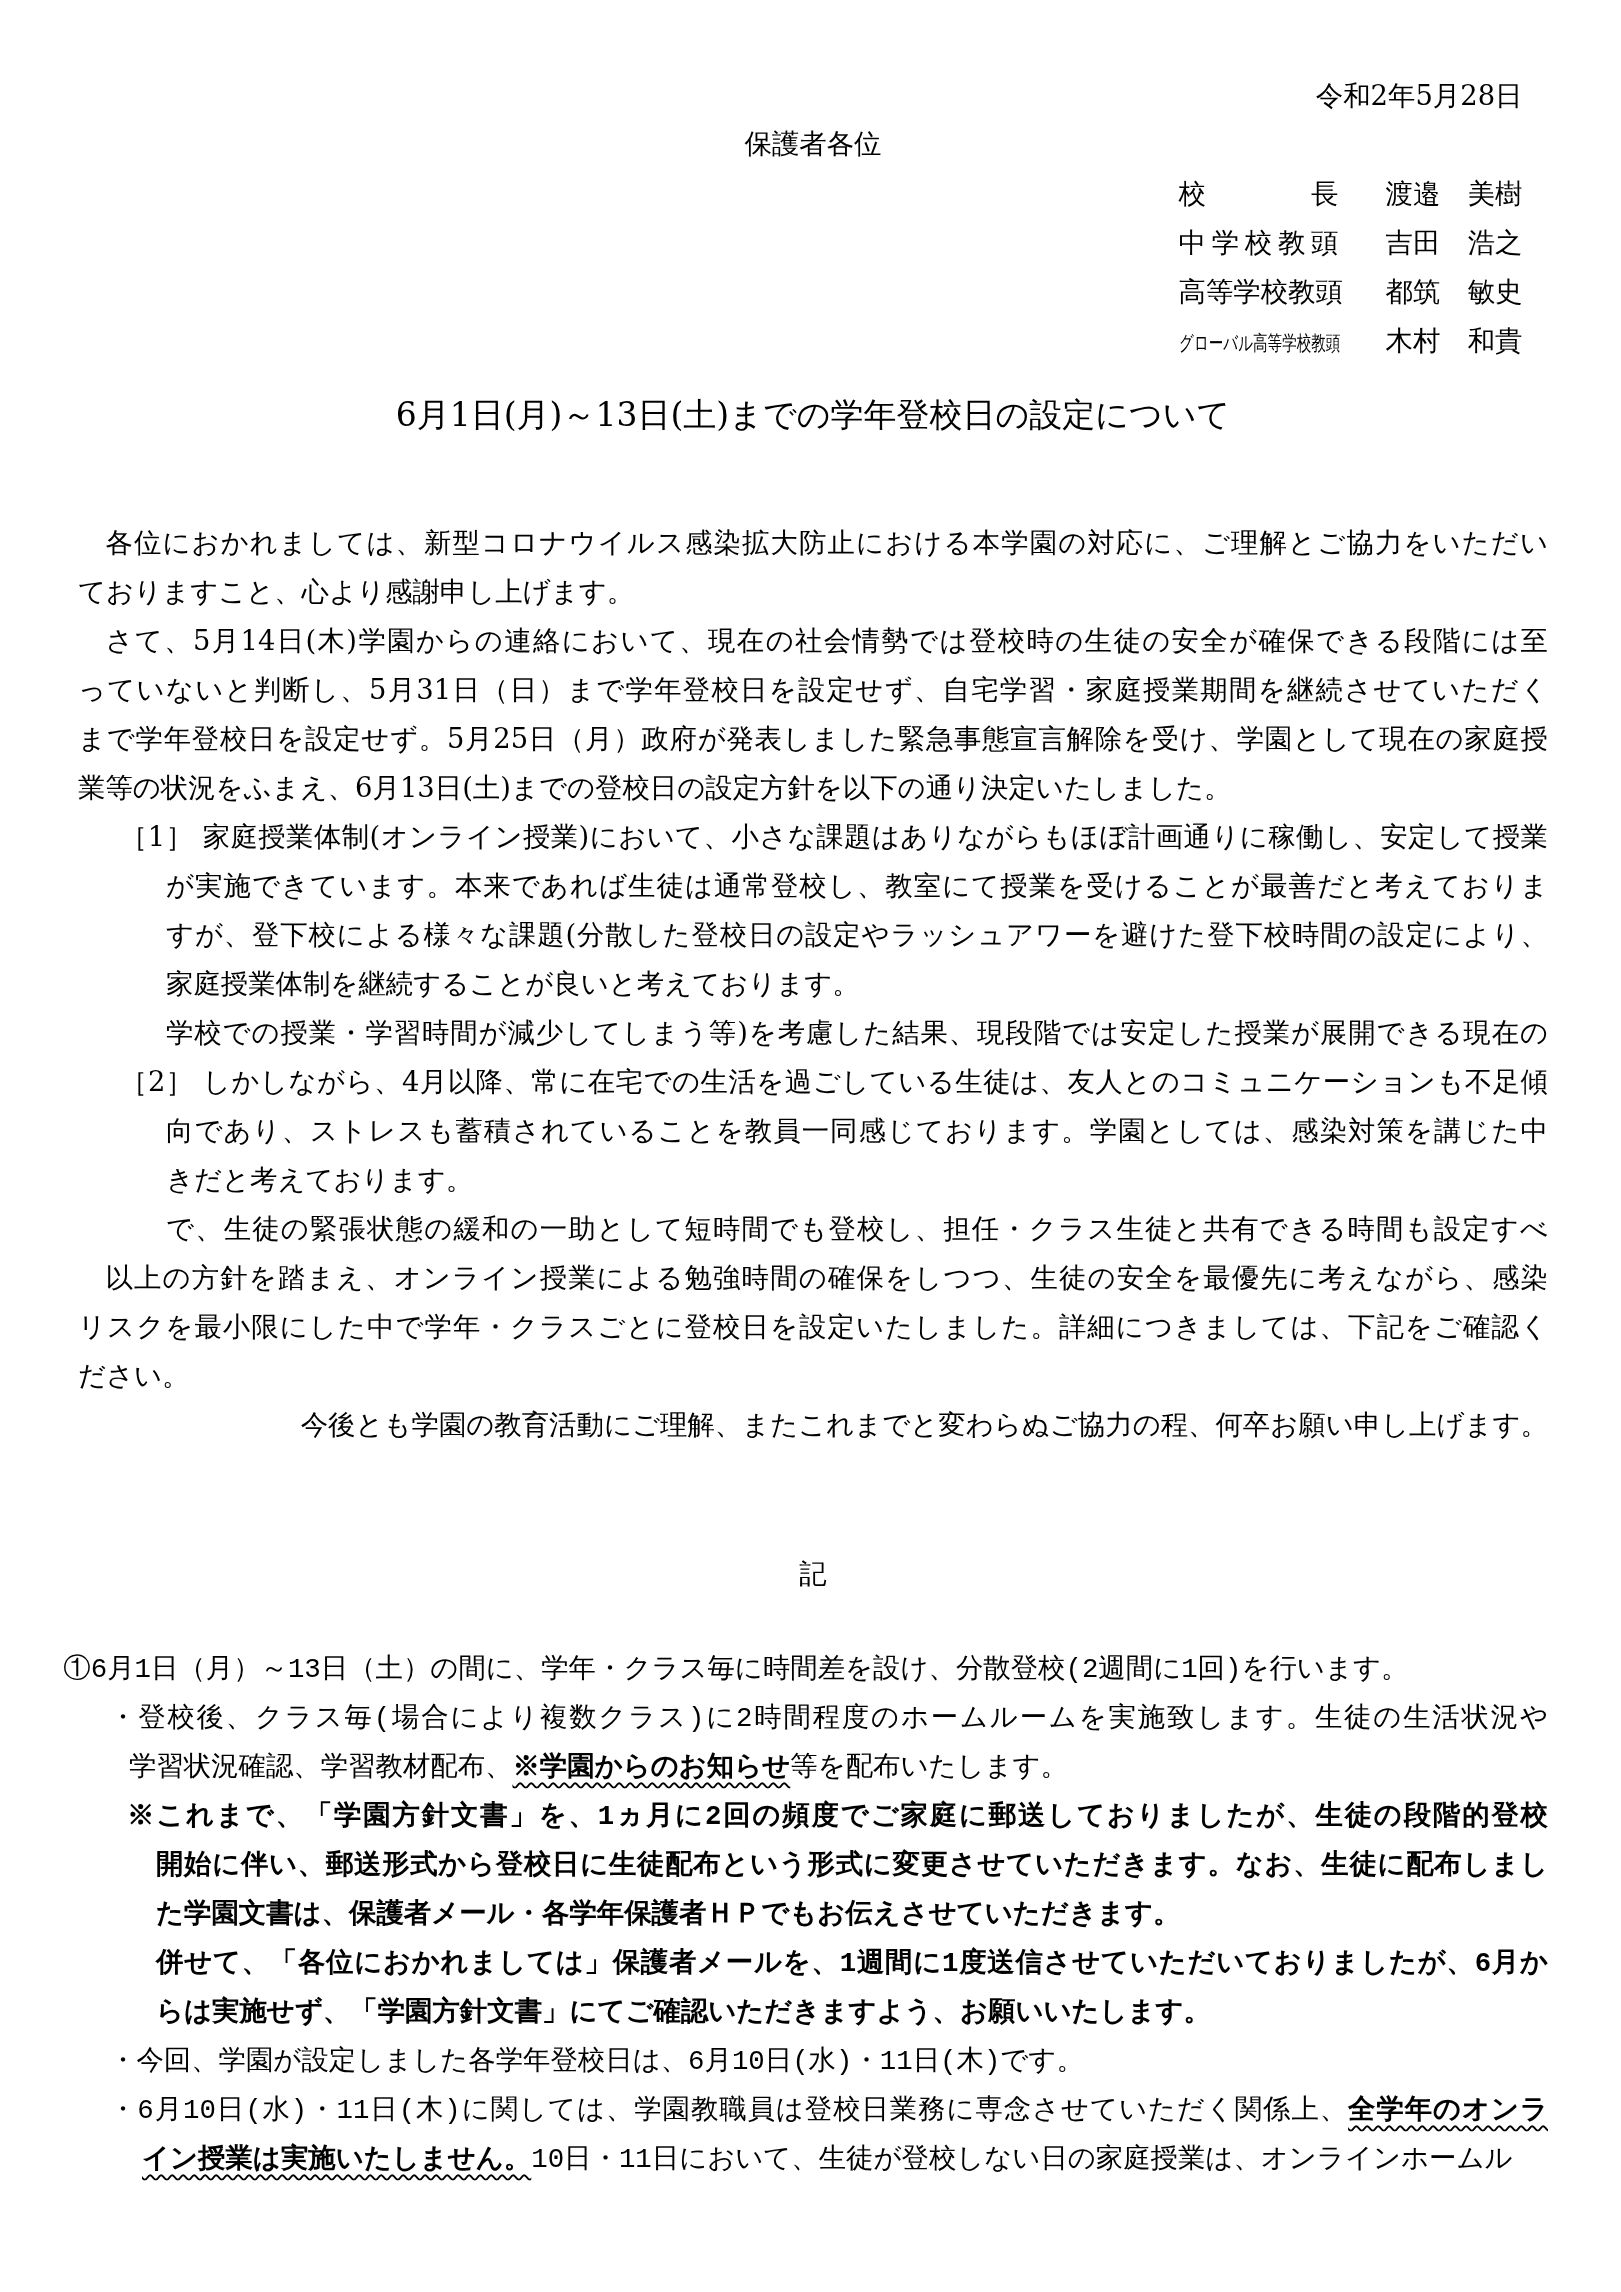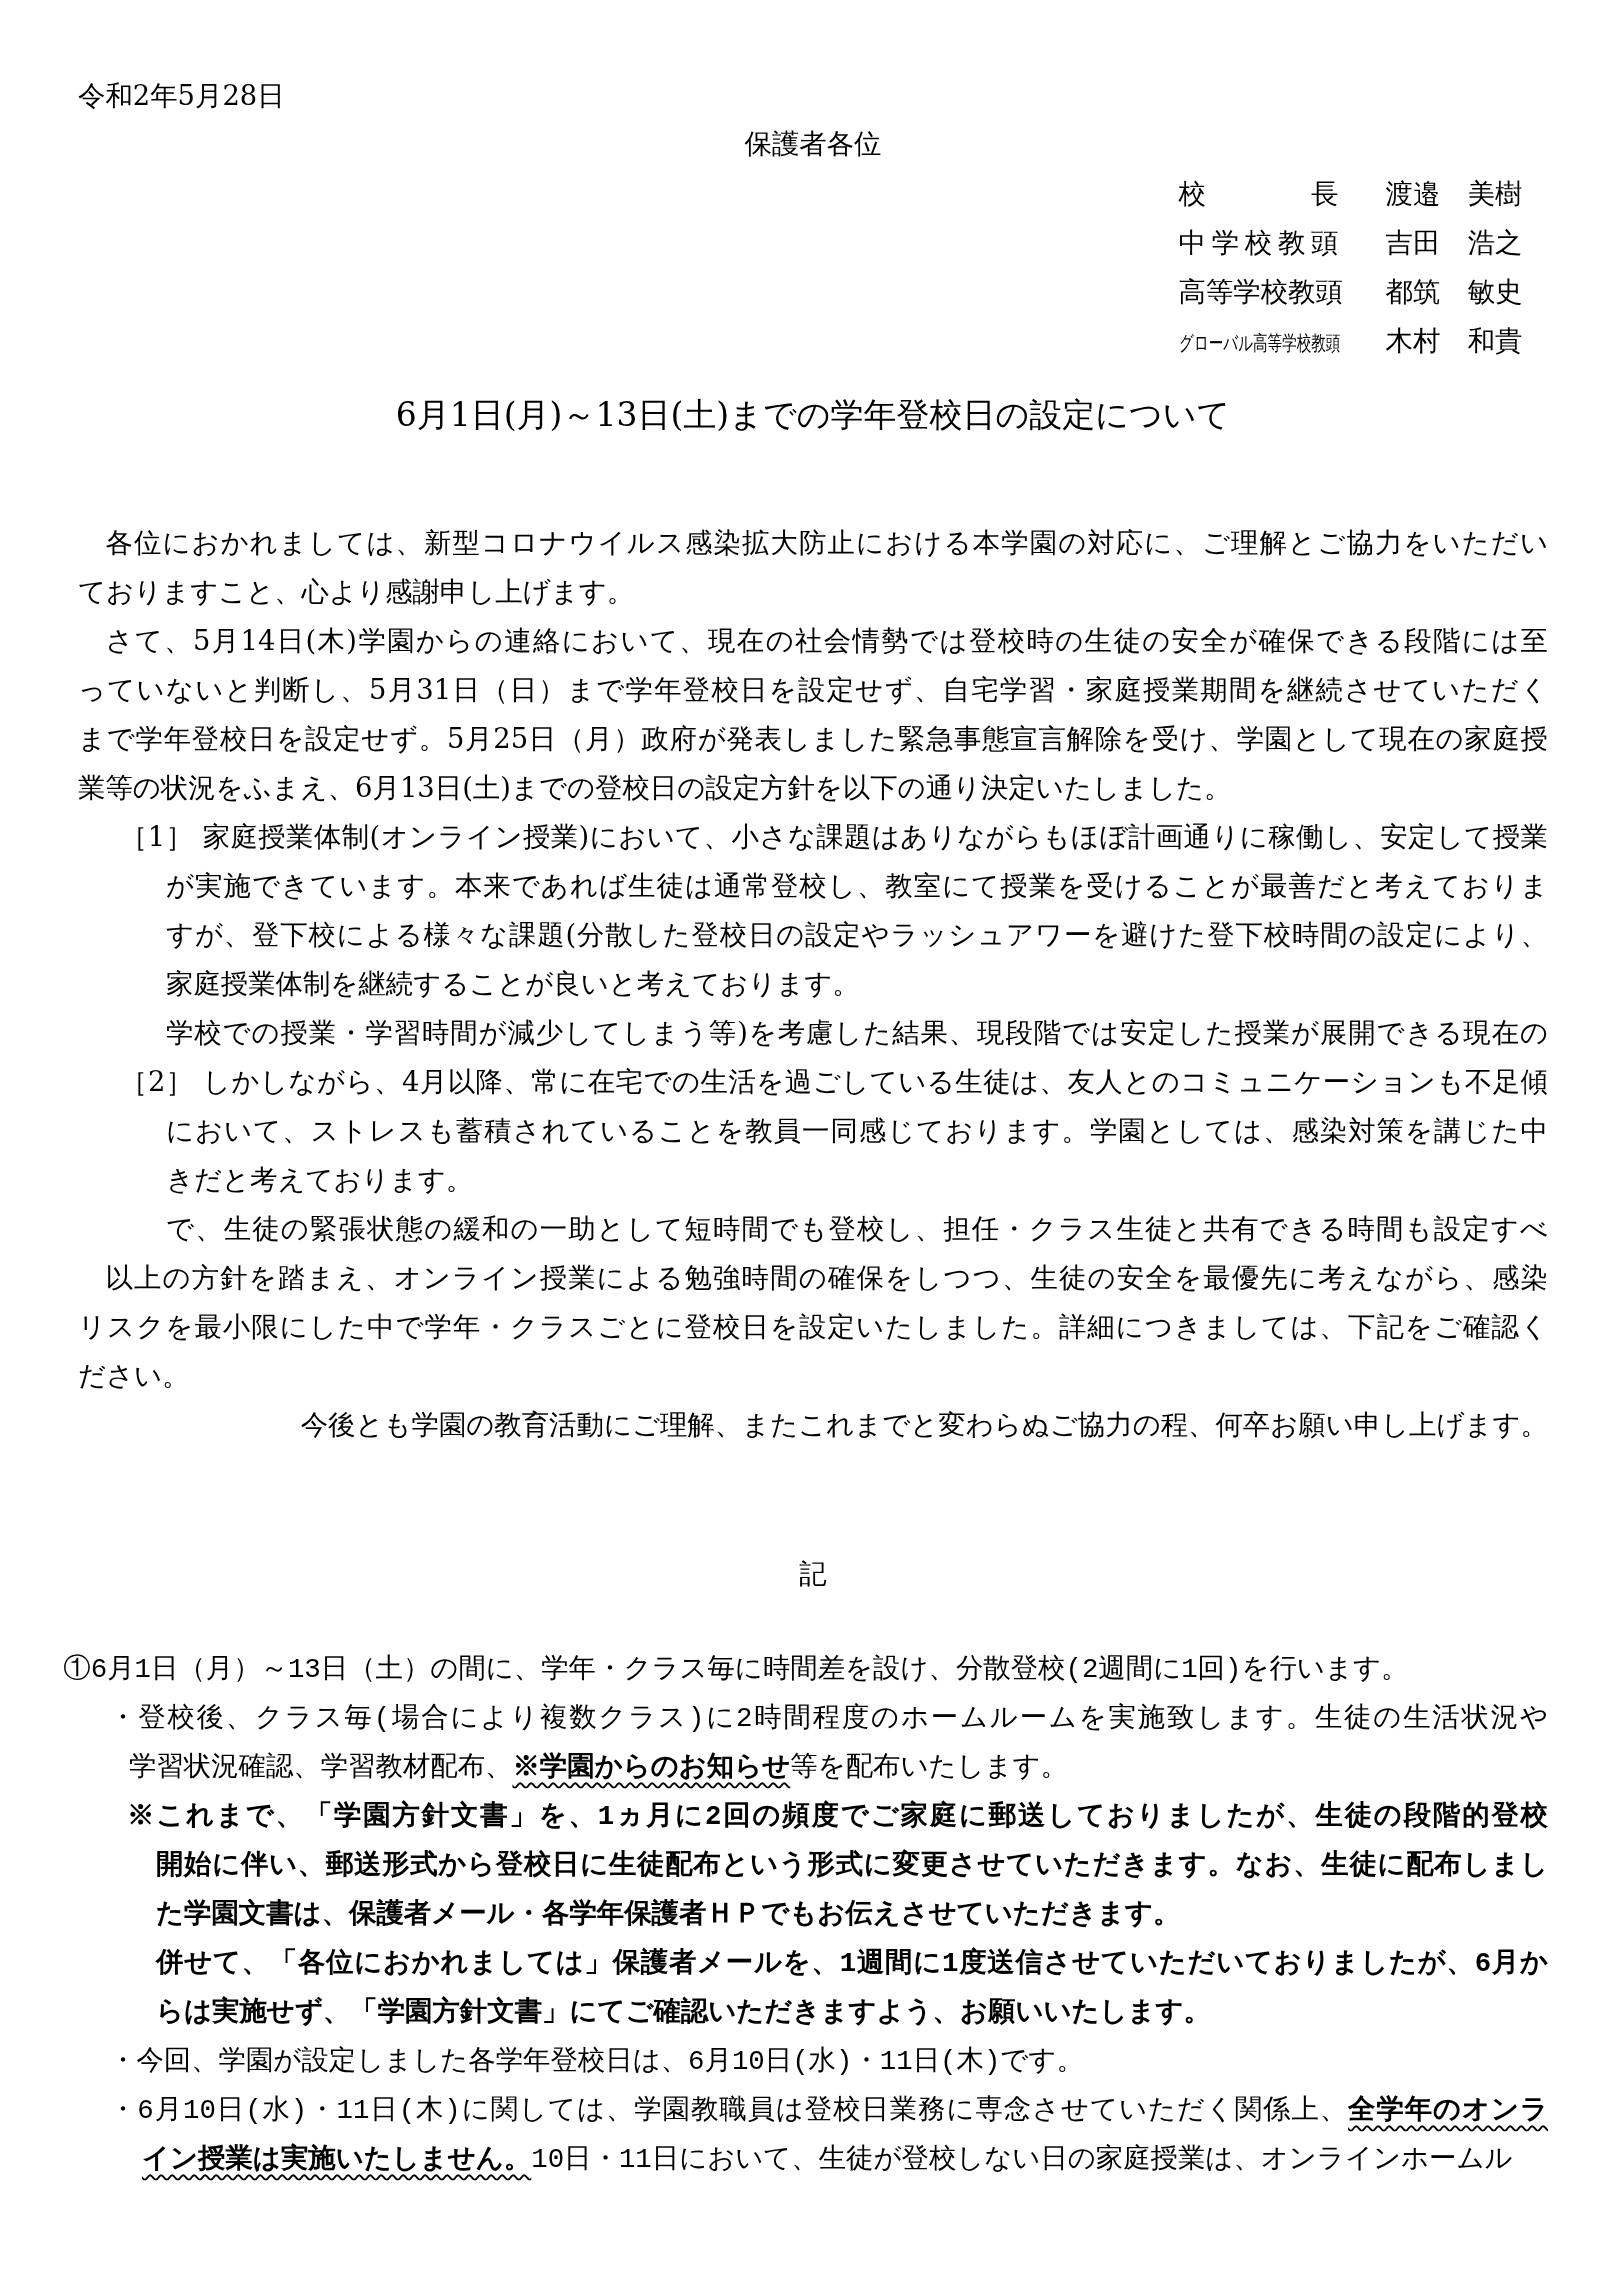--- a/index.html
+++ b/index.html
@@ -25,21 +25,21 @@
   
   .b{font-weight:700;}
   .bw{
     font-weight:700;
     text-decoration:underline;
     text-decoration-style:wavy;
     text-decoration-thickness:1.5px;
     text-underline-offset:6.9px;
   }
   
-  .date-line{text-align:left;padding-right:25.5px;}
+  .date-line{text-align:right;padding-right:25.5px;}
   .recipient{text-align:center;font-family:Liberation Serif, serif;}
   .signers{margin-top:0;}
   .srow{display:flex;justify-content:flex-end;padding-right:25.5px;line-height:49px;height:49px;}
   .stitle{display:inline-block;width:160px;text-align:justify;text-align-last:justify;white-space:nowrap;}
   .stitle.g{text-align:left;text-align-last:left;}
   .gin{display:inline-block;width:226px;font-size:20.6px;transform:scaleX(0.706);transform-origin:0 50%;white-space:nowrap;}
   .sname{display:inline-block;width:137px;margin-left:47px;white-space:nowrap;}
   .doc-title{margin-top:24.5px;text-align:center;font-size:33px;line-height:49px;}
   .main-block{margin-top:79px;}
   .ki{margin-top:100px;text-align:center;}
@@ -80,21 +80,21 @@
     <div class="ln ind j">さて、5月14日(木)学園からの連絡において、現在の社会情勢では登校時の生徒の安全が確保できる段階には至</div>
     <div class="ln j">っていないと判断し、5月31日（日）まで学年登校日を設定せず、自宅学習・家庭授業期間を継続させていただく</div>
     <div class="ln j">まで学年登校日を設定せず。5月25日（月）政府が発表しました緊急事態宣言解除を受け、学園として現在の家庭授</div>
     <div class="ln">業等の状況をふまえ、6月13日(土)までの登校日の設定方針を以下の通り決定いたしました。</div>
     <div class="ln item j">［1］ 家庭授業体制(オンライン授業)において、小さな課題はありながらもほぼ計画通りに稼働し、安定して授業</div>
     <div class="ln item2 j">が実施できています。本来であれば生徒は通常登校し、教室にて授業を受けることが最善だと考えておりま</div>
     <div class="ln item2 j">すが、登下校による様々な課題(分散した登校日の設定やラッシュアワーを避けた登下校時間の設定により、</div>
     <div class="ln item2">家庭授業体制を継続することが良いと考えております。</div>
     <div class="ln item2 j">学校での授業・学習時間が減少してしまう等)を考慮した結果、現段階では安定した授業が展開できる現在の</div>
     <div class="ln item j">［2］ しかしながら、4月以降、常に在宅での生活を過ごしている生徒は、友人とのコミュニケーションも不足傾</div>
-    <div class="ln item2 j">において、ストレスも蓄積されていることを教員一同感じております。学園としては、感染対策を講じた中</div>
+    <div class="ln item2 j">向であり、ストレスも蓄積されていることを教員一同感じております。学園としては、感染対策を講じた中</div>
     <div class="ln item2">きだと考えております。</div>
     <div class="ln item2 j">で、生徒の緊張状態の緩和の一助として短時間でも登校し、担任・クラス生徒と共有できる時間も設定すべ</div>
     <div class="ln ind j">以上の方針を踏まえ、オンライン授業による勉強時間の確保をしつつ、生徒の安全を最優先に考えながら、感染</div>
     <div class="ln j">リスクを最小限にした中で学年・クラスごとに登校日を設定いたしました。詳細につきましては、下記をご確認く</div>
     <div class="ln">ださい。</div>
     <div class="ln ind">今後とも学園の教育活動にご理解、またこれまでと変わらぬご協力の程、何卒お願い申し上げます。</div>
   </div>
 
   <div class="ln ki">記</div>
 

